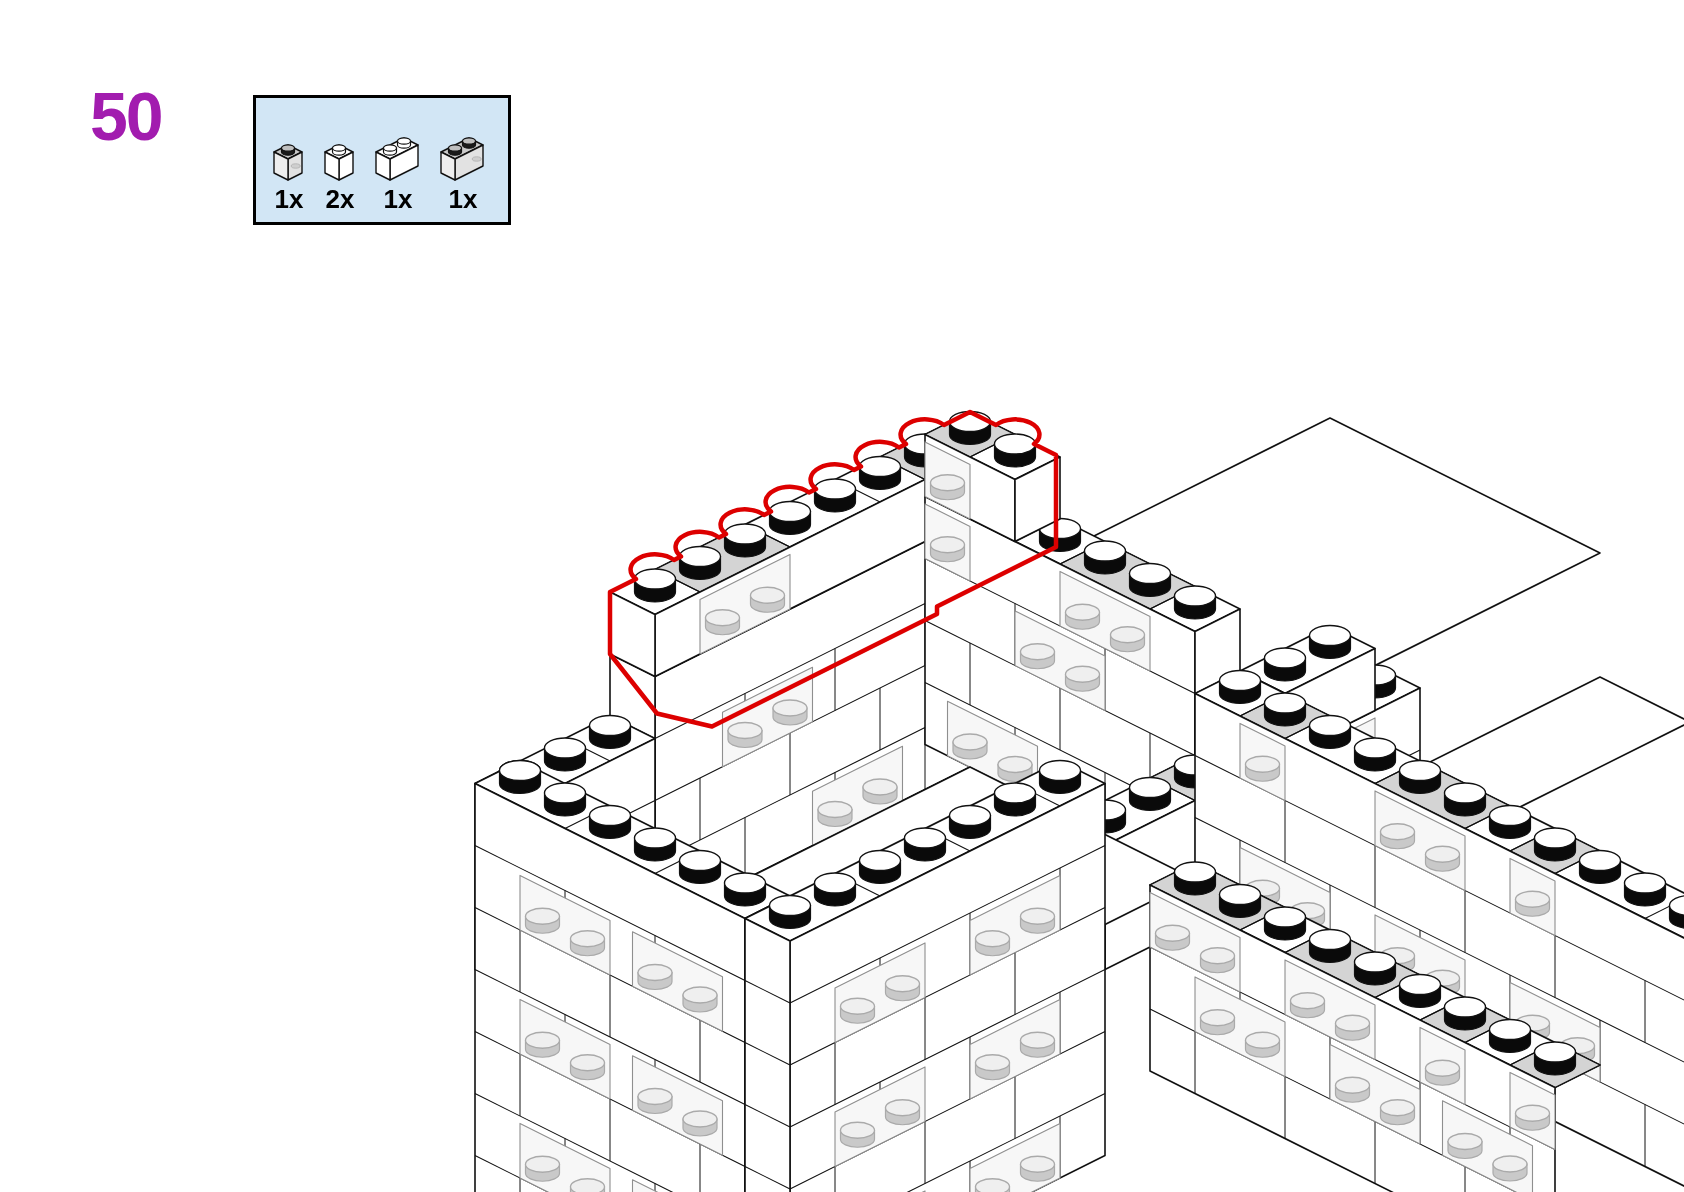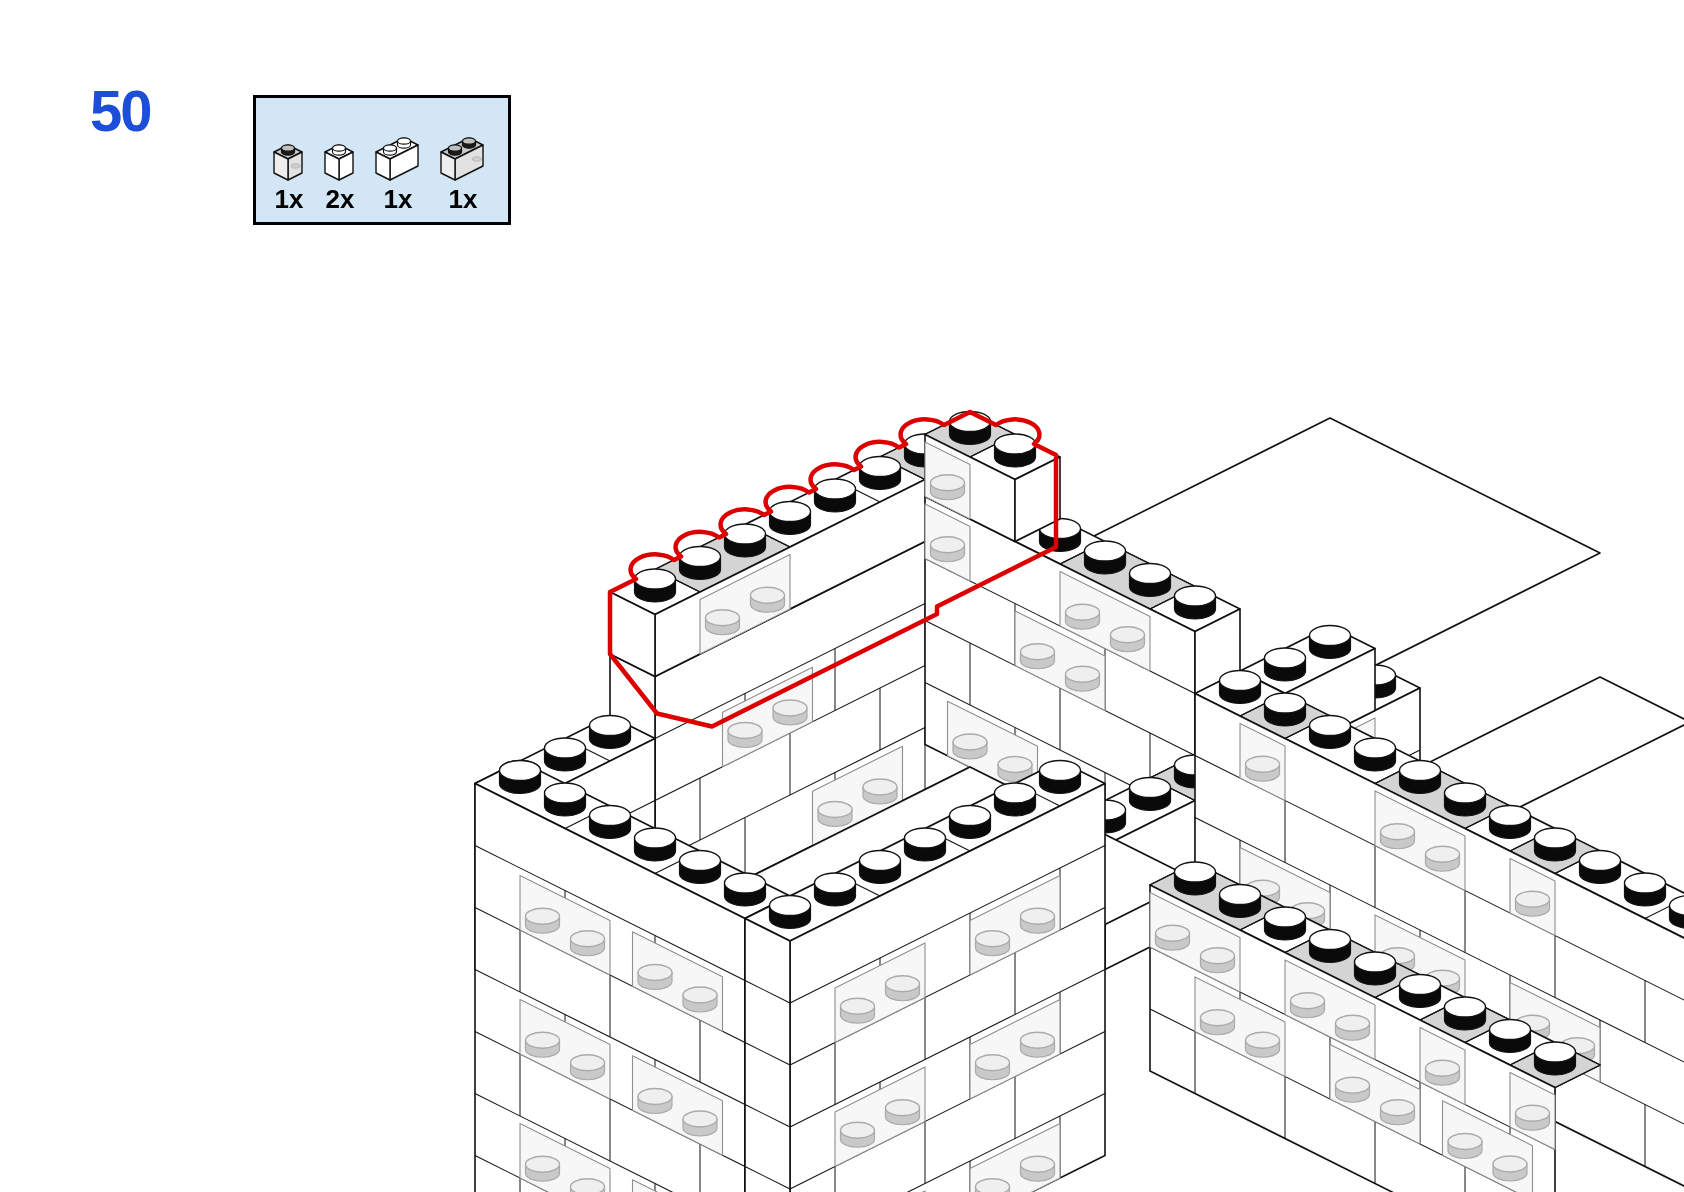--- a/index.html
+++ b/index.html
@@ -1,19 +1,19 @@
 <!DOCTYPE html>
 <html><head>
 <meta charset="utf-8">
 <style>
   html,body{margin:0;padding:0;background:#ffffff;}
   .page{position:relative;width:1684px;height:1192px;background:#ffffff;overflow:hidden;
         font-family:"Liberation Sans",sans-serif;}
-  .step-number{position:absolute;left:90px;top:82px;font-size:58px;font-weight:700;
-               letter-spacing:-2px;color:#1d4ed8;line-height:1;}
+  .step-number{position:absolute;left:90px;top:82px;font-size:68px;font-weight:700;
+               letter-spacing:-2px;color:#a21caf;line-height:1;}
   .parts-box{position:absolute;left:253px;top:95px;width:258px;height:130px;
              box-sizing:border-box;border:3px solid #000;
              display:flex;align-items:flex-end;gap:11px;padding:0 8px 10px 13px;}
   .part{display:flex;flex-direction:column;align-items:center;}
   .part-label{font-size:26px;font-weight:700;color:#000;line-height:1;margin-top:3px;text-align:right;}
   svg.model{position:absolute;left:0;top:0;}
 </style>
 </head>
 <body>
 

